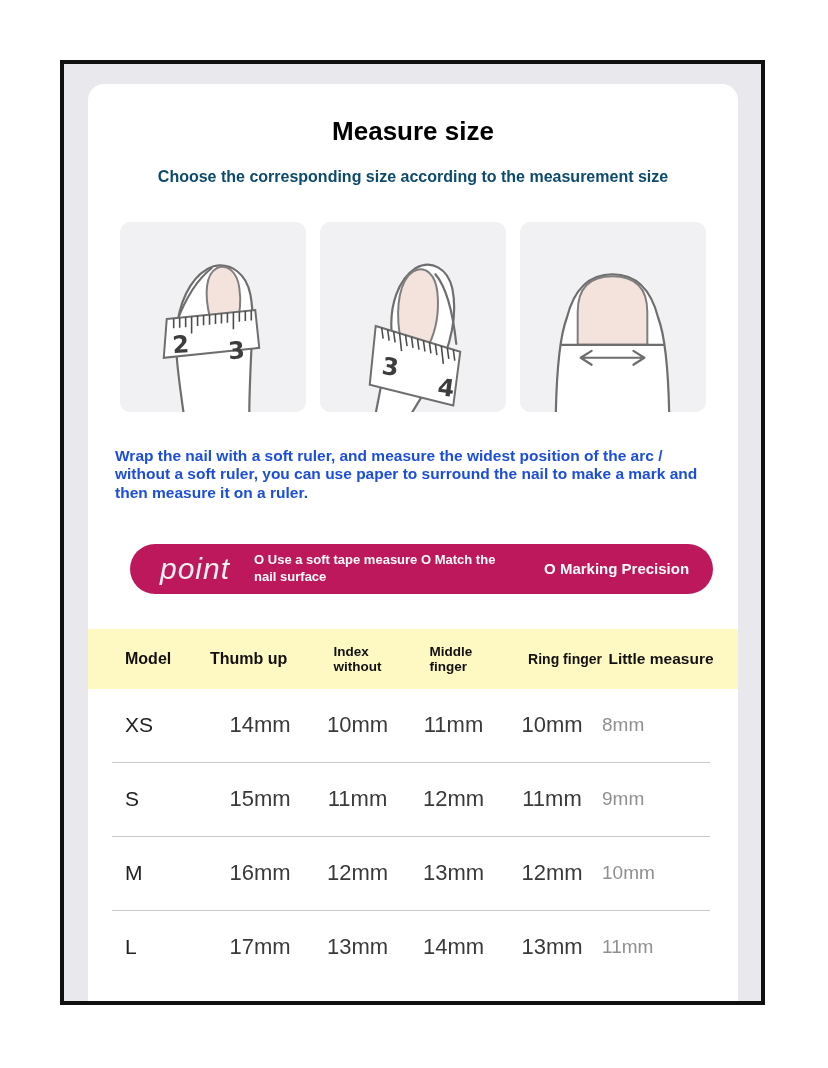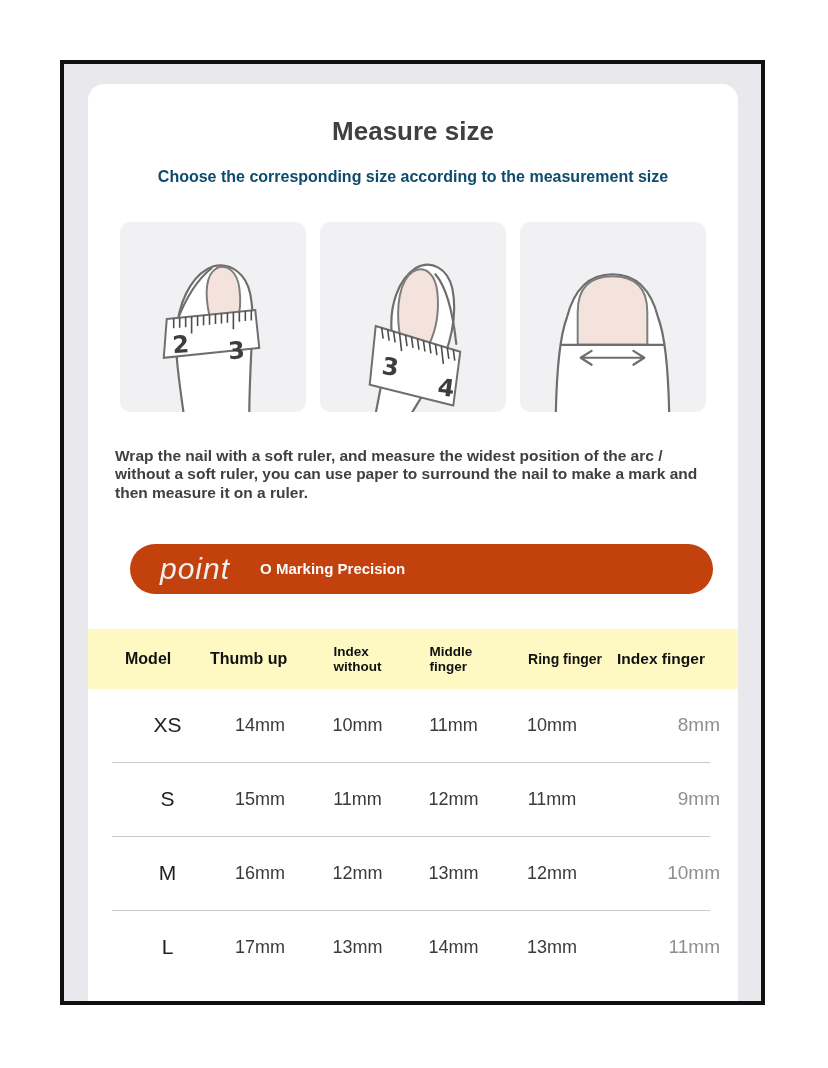--- a/index.html
+++ b/index.html
@@ -10,35 +10,35 @@
   }
   .frame{
     position:absolute;left:60px;top:60px;width:705px;height:945px;
     box-sizing:border-box;border:4px solid #101010;background:#e9e9ed;
   }
   .card{
     position:absolute;left:24px;top:20px;width:650px;height:917px;
     background:#ffffff;border-radius:16px 16px 0 0;overflow:hidden;
   }
   .title{
-    margin:32px 0 0 0;text-align:center;font-size:26px;font-weight:700;color:#404040;
+    margin:32px 0 0 0;text-align:center;font-size:26px;font-weight:700;color:#000000;
   }
   .subtitle{
     margin:21px 14px 0 14px;text-align:center;font-size:16px;font-weight:700;color:#0c4a6e;
   }
   .illustrations{display:flex;gap:14px;margin:36px 32px 0 32px;}
   .illus{
     flex:1;height:190px;background:#f1f1f3;border-radius:10px;overflow:hidden;
   }
   .illus svg{display:block;width:100%;height:100%;}
   .instructions{
-    margin:35px 28px 12px 27px;font-size:15.5px;font-weight:700;line-height:1.18;color:#404040;
+    margin:35px 28px 12px 27px;font-size:15.5px;font-weight:700;line-height:1.18;color:#1d4ed8;
   }
   .point-pill{
-    margin:42px 0 0 42px;width:583px;height:50px;background:#c2410c;border-radius:25px;
+    margin:42px 0 0 42px;width:583px;height:50px;background:#be185d;border-radius:25px;
     display:flex;align-items:center;color:#ffffff;box-sizing:border-box;
   }
   .point-label{
     font-style:italic;font-size:30px;font-weight:400;margin-left:30px;color:#f0f0f0;
     letter-spacing:1px;
   }
   .point-tip1{
     width:260px;margin-left:24px;font-size:13px;font-weight:700;line-height:1.3;color:#fbfbfb;
   }
   .point-tip2{
@@ -50,23 +50,23 @@
     align-items:center;padding-left:12px;
   }
   .t-head{height:60px;background:#fef9c3;}
   .t-head .h-model{padding-left:25px;font-size:16px;font-weight:700;}
   .h-thumb{font-size:16px;font-weight:700;}
   .h-index,.h-middle{text-align:center;font-size:13.5px;font-weight:700;}
   .h-index span,.h-middle span{display:inline-block;max-width:48px;text-align:left;}
   .h-ring{text-align:right;font-size:14px;font-weight:700;}
   .h-little{text-align:center;font-size:15.5px;font-weight:700;}
   .t-row{height:73px;}
-  .c-model{padding-left:25px;font-size:21px;color:#222;text-align:center;}
-  .c-val{text-align:center;font-size:18px;color:#3a3a3a;}
-  .c-little{text-align:right;font-size:19px;color:#8f8f8f;}
+  .c-model{padding-left:25px;font-size:21px;color:#222;}
+  .c-val{text-align:center;font-size:22px;color:#3a3a3a;}
+  .c-little{text-align:left;font-size:19px;color:#8f8f8f;}
   .sep{height:1px;background:#c9c9c9;margin:0 28px 0 24px;}
   .ink{stroke:#6e6e6e;stroke-width:2.2;fill:none;stroke-linecap:round;stroke-linejoin:round;}
   .skin{fill:#ffffff;}
   .nailp{fill:#f4e2dc;stroke:#7e7e7e;stroke-width:2;}
   .tape{fill:#ffffff;stroke:#6e6e6e;stroke-width:2;}
   .tick{stroke:#4c4c4c;stroke-width:1.6;fill:none;}
   .rnum{font-family:"DejaVu Sans",sans-serif;font-size:24px;font-weight:700;fill:#3d3d3d;}
 </style>
 </head>
 <body>
@@ -112,32 +112,33 @@
           <path class="ink" d="M62,136 L124,136 M72,129 L61,136 L72,143 M114,129 L125,136 L114,143" stroke-width="2"></path>
         </svg>
       </div>
 
     </div>
 
     <div class="instructions">Wrap the nail with a soft ruler, and measure the widest position of the arc / without a soft ruler, you can use paper to surround the nail to make a mark and then measure it on a ruler.</div>
 
     <div class="point-pill">
       <span class="point-label">point</span>
+      <span class="point-tip1">O Use a soft tape measure O Match the nail surface</span>
       <span class="point-tip2">O Marking Precision</span>
     </div>
 
     <div class="size-table">
 
       <div class="t-grid t-head">
         <div class="h-model">Model</div>
         <div class="h-thumb">Thumb up</div>
         <div class="h-index"><span>Index without</span></div>
         <div class="h-middle"><span>Middle finger</span></div>
         <div class="h-ring">Ring finger</div>
-        <div class="h-little">Index finger</div>
+        <div class="h-little">Little measure</div>
       </div>
 
       <div class="t-grid t-row">
         <div class="c-model">XS</div>
         <div class="c-val">14mm</div>
         <div class="c-val">10mm</div>
         <div class="c-val">11mm</div>
         <div class="c-val">10mm</div>
         <div class="c-little">8mm</div>
       </div>

